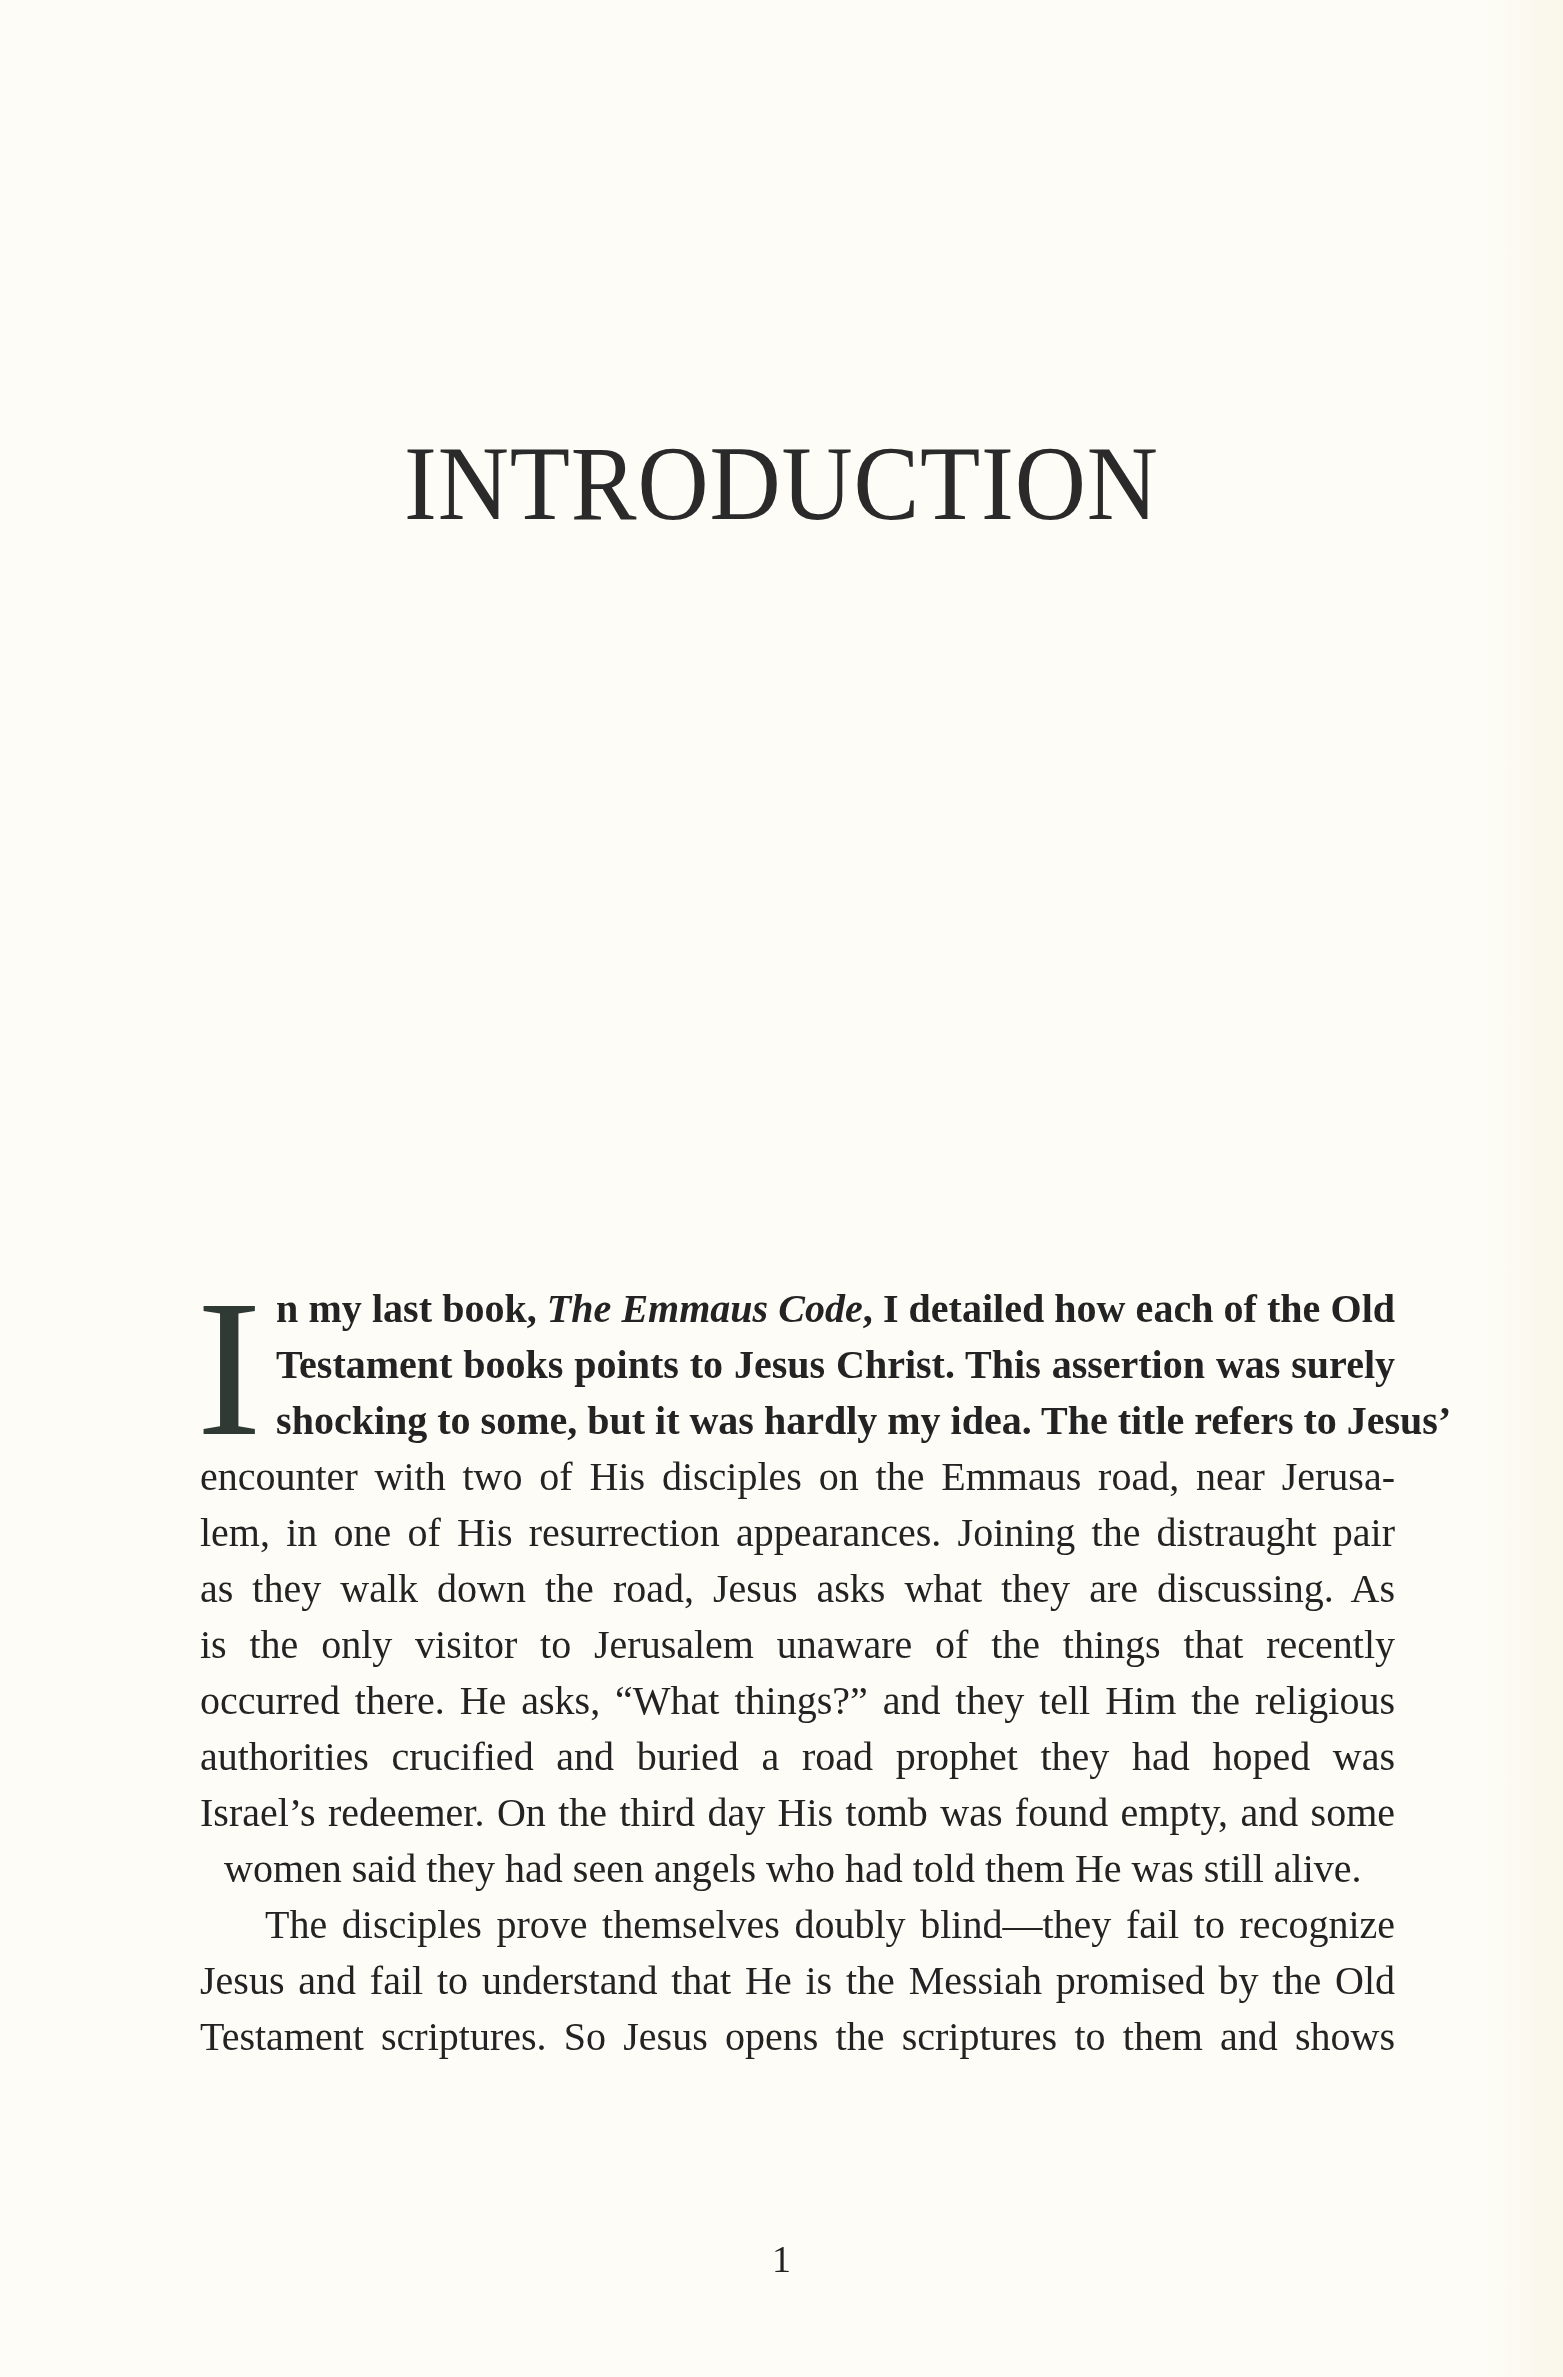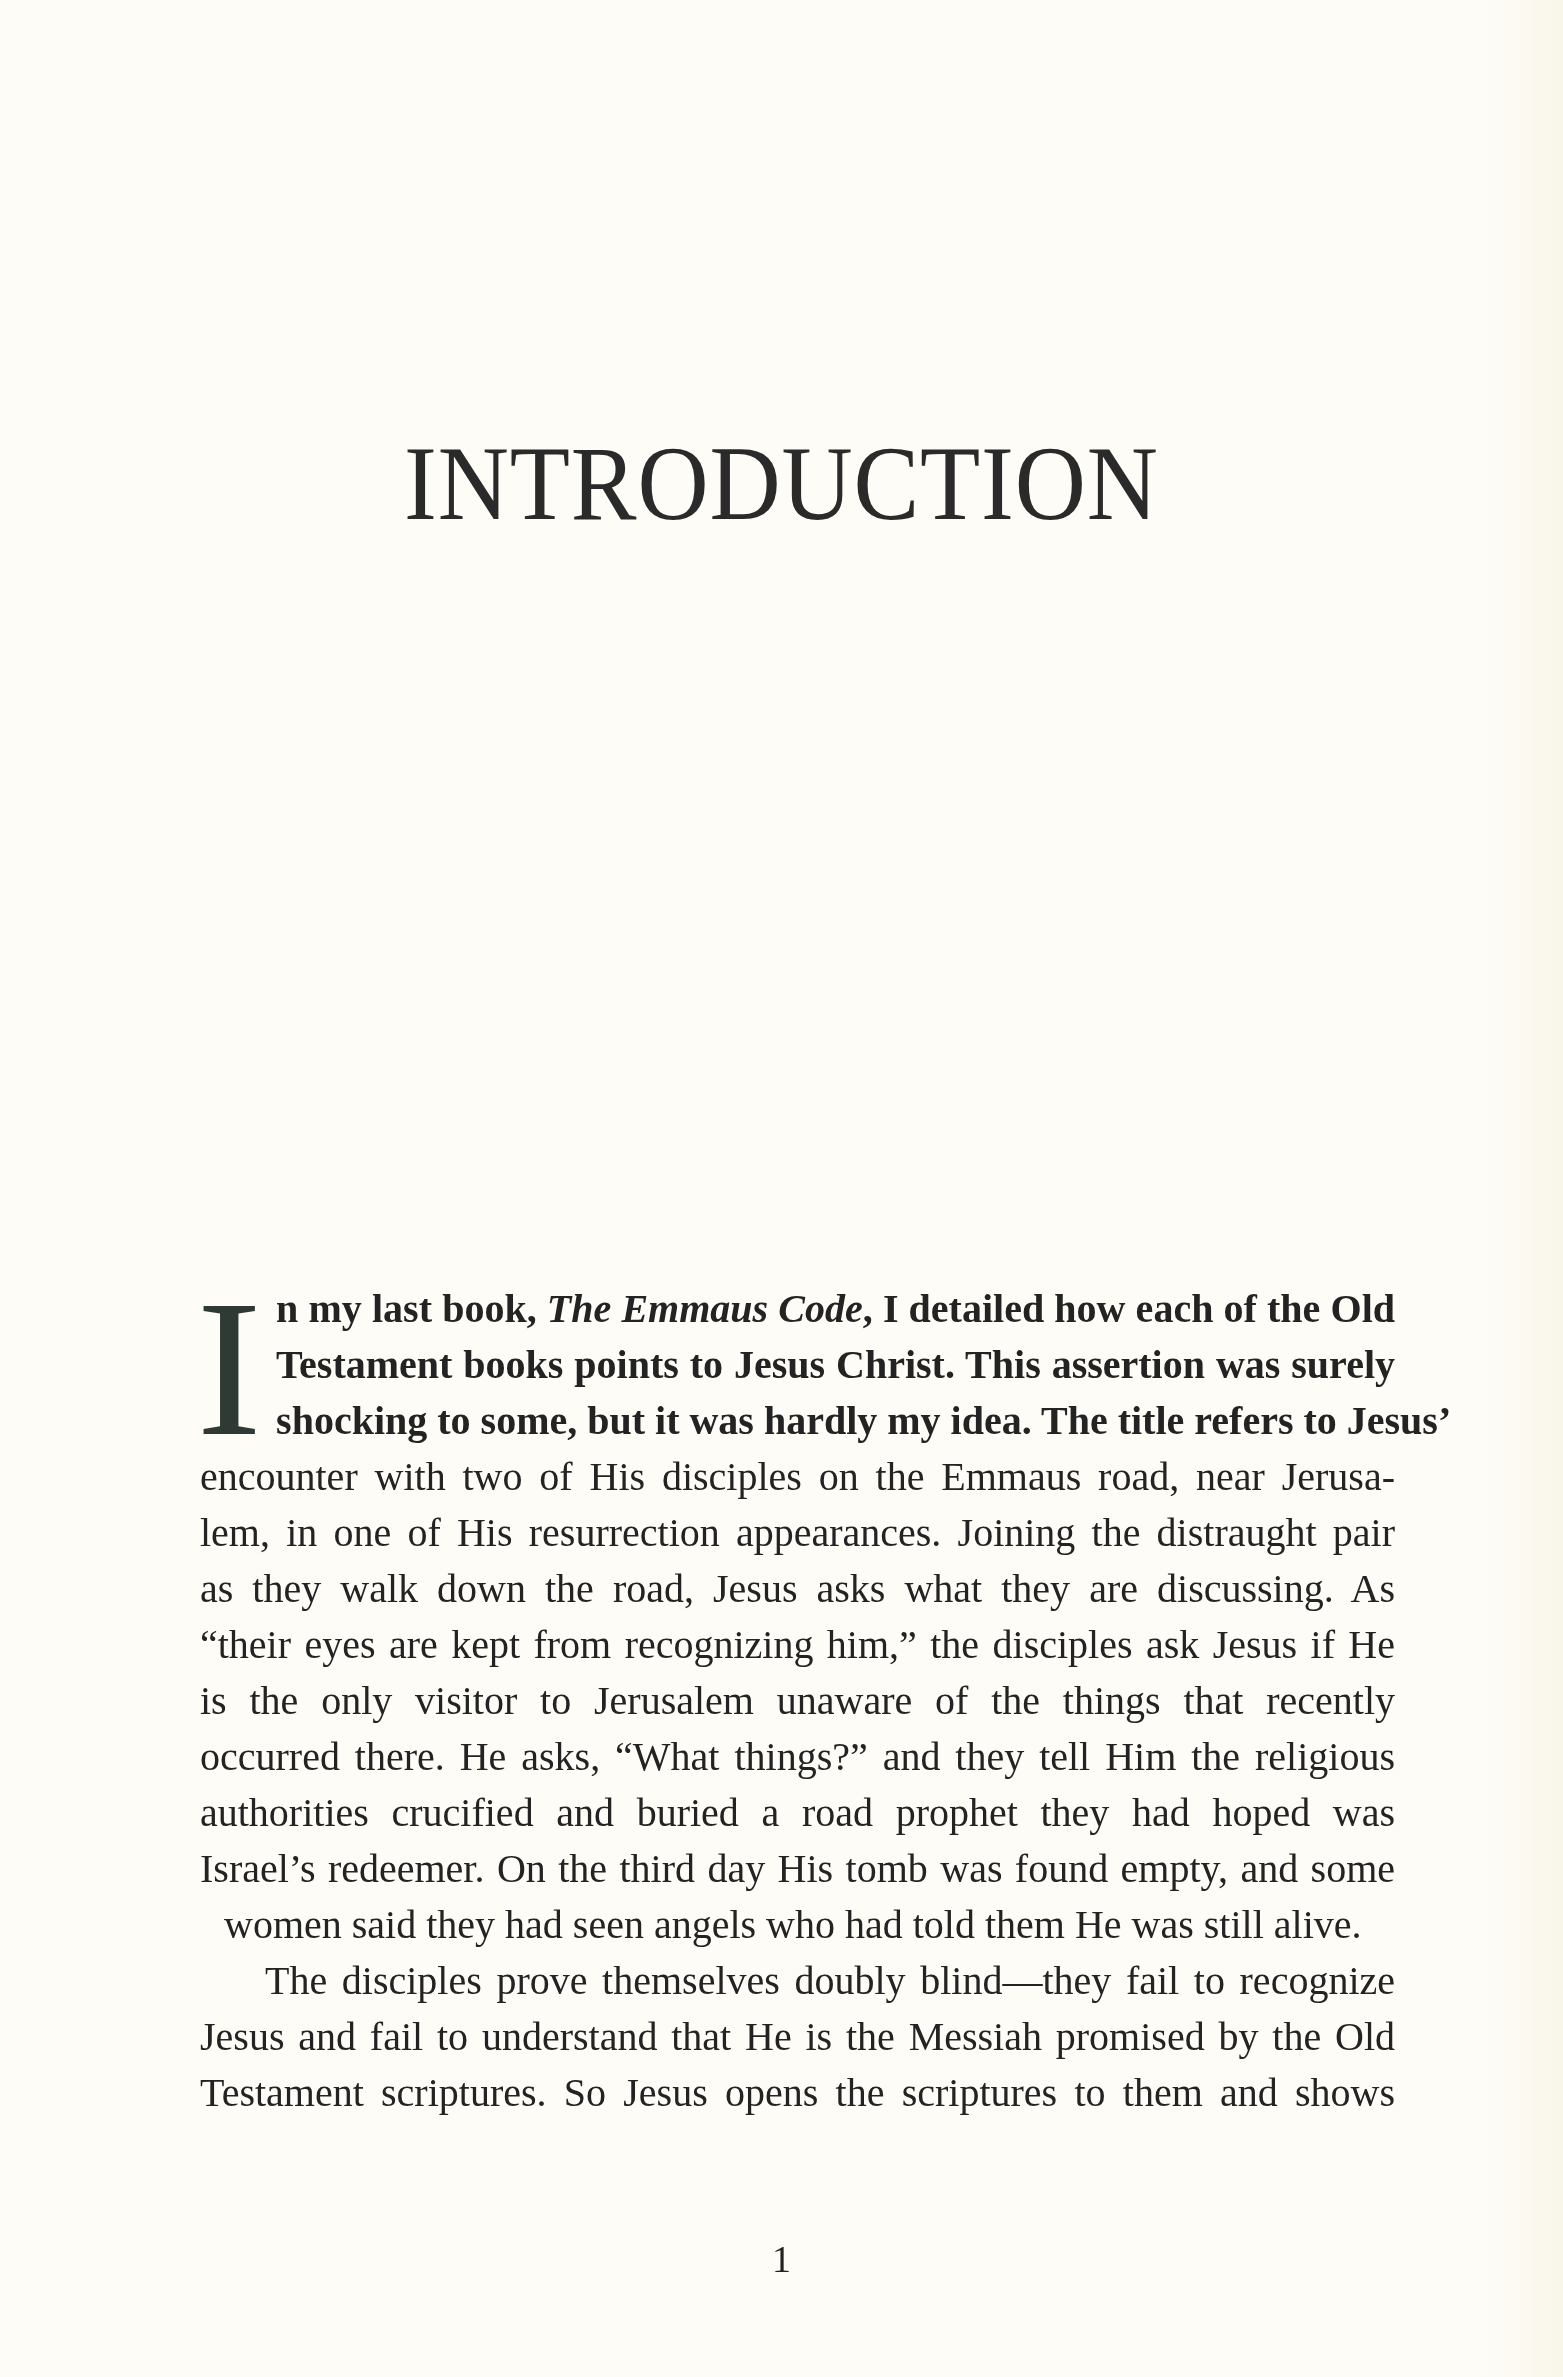--- a/index.html
+++ b/index.html
@@ -101,21 +101,20 @@
 
 <div class="body-text">
   <p class="para-1">
     <span class="drop-cap">I</span>
     <span class="line dc-lines"><span>n my last book, </span><span class="em">The Emmaus Code</span><span>, I detailed how each of the Old</span></span>
     <span class="line dc-lines">Testament books points to Jesus Christ. This assertion was surely</span>
     <span class="line dc-lines">shocking to some, but it was hardly my idea. The title refers to Jesus’</span>
     <span class="line">encounter with two of His disciples on the Emmaus road, near Jerusa-</span>
     <span class="line">lem, in one of His resurrection appearances. Joining the distraught pair</span>
     <span class="line">as they walk down the road, Jesus asks what they are discussing. As</span>
-    <span class="line">“their eyes are kept from recognizing him,” the disciples ask Jesus if He</span>
     <span class="line">is the only visitor to Jerusalem unaware of the things that recently</span>
     <span class="line">occurred there. He asks, “What things?” and they tell Him the religious</span>
     <span class="line">authorities crucified and buried a road prophet they had hoped was</span>
     <span class="line">Israel’s redeemer. On the third day His tomb was found empty, and some</span>
     <span class="line last">women said they had seen angels who had told them He was still alive.</span>
   </p>
   <p class="para-2">
     <span class="line first">The disciples prove themselves doubly blind—they fail to recognize</span>
     <span class="line">Jesus and fail to understand that He is the Messiah promised by the Old</span>
     <span class="line">Testament scriptures. So Jesus opens the scriptures to them and shows</span>

